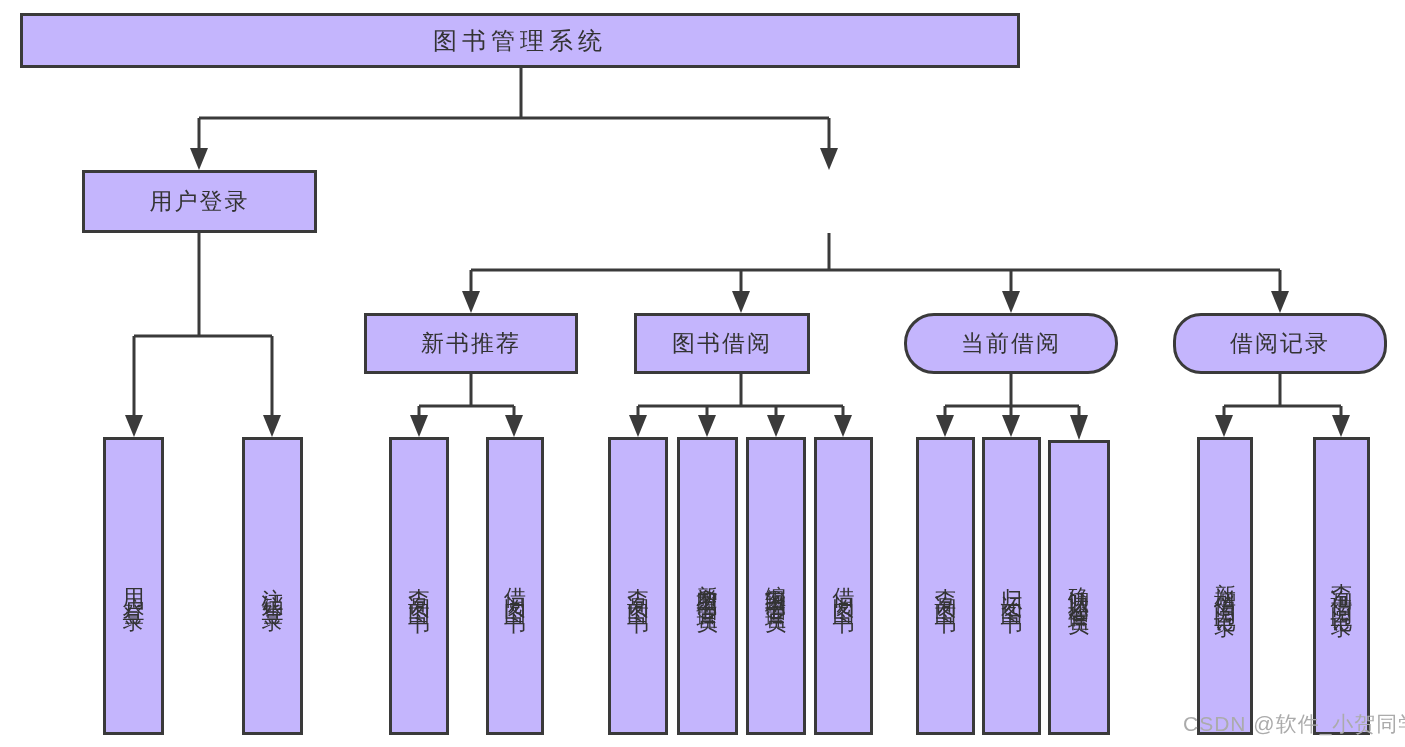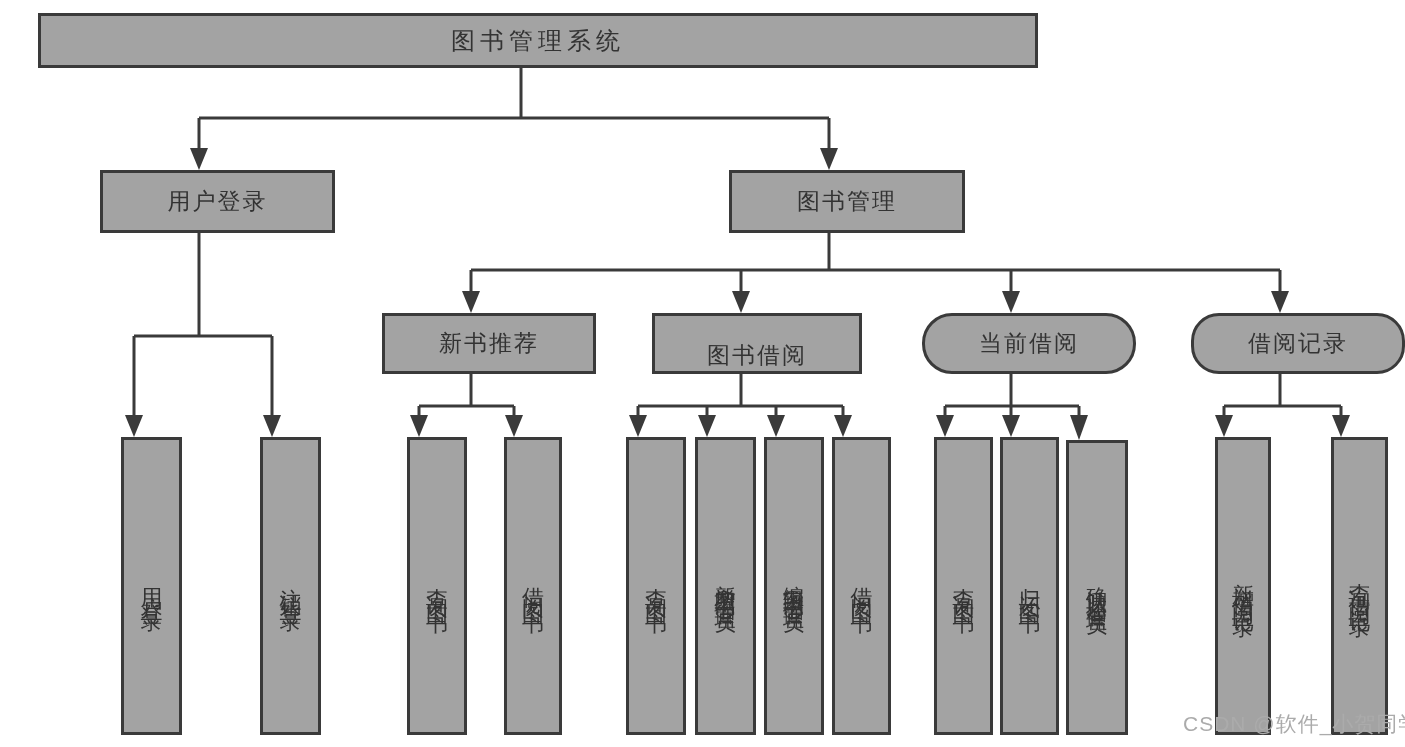--- a/index.html
+++ b/index.html
@@ -9,26 +9,25 @@
     background:#ffffff;
     font-family:"Liberation Sans","DejaVu Sans",sans-serif;
     color:#333333;
     overflow:hidden;
   }
   .connectors{position:absolute;left:0;top:0;z-index:1;}
   .box{
     position:absolute;
     box-sizing:border-box;
     border:3px solid #3a3a3a;
-    background:#a3a3a3;
+    background:#c4b5fd;
     display:flex;
     align-items:center;
     justify-content:center;
     z-index:2;
-    margin-left:18px;
   }
   .hbox{font-size:23px;letter-spacing:2px;}
   .hbox.root{font-size:24px;letter-spacing:5px;}
   .vbox{font-size:22px;}
   .vbox .vtext{
     writing-mode:vertical-rl;
     text-orientation:mixed;
     letter-spacing:8px;
     line-height:1;
     white-space:nowrap;
@@ -90,28 +89,25 @@
     </g>
   </svg>
 
   <div class="box hbox root" style="left:20px;top:13px;width:1000px;height:55px;">
     <span>图书管理系统</span>
   </div>
 
   <div class="box hbox" style="left:82px;top:170px;width:235px;height:63px;">
     <span>用户登录</span>
   </div>
-  <div class="box hbox" style="left:711px;top:170px;width:236px;height:63px;">
-    <span>图书管理</span>
-  </div>
 
   <div class="box hbox" style="left:364px;top:313px;width:214px;height:61px;align-items:center;">
     <span>新书推荐</span>
   </div>
-  <div class="box hbox" style="left:634px;top:313px;width:210px;height:61px;align-items:flex-end;">
+  <div class="box hbox" style="left:634px;top:313px;width:176px;height:61px;">
     <span>图书借阅</span>
   </div>
   <div class="box hbox" style="left:904px;top:313px;width:214px;height:61px;border-radius:30px;">
     <span>当前借阅</span>
   </div>
   <div class="box hbox" style="left:1173px;top:313px;width:214px;height:61px;border-radius:28px;">
     <span>借阅记录</span>
   </div>
 
   <div class="box vbox" style="left:103px;top:437px;width:61px;height:298px;">

